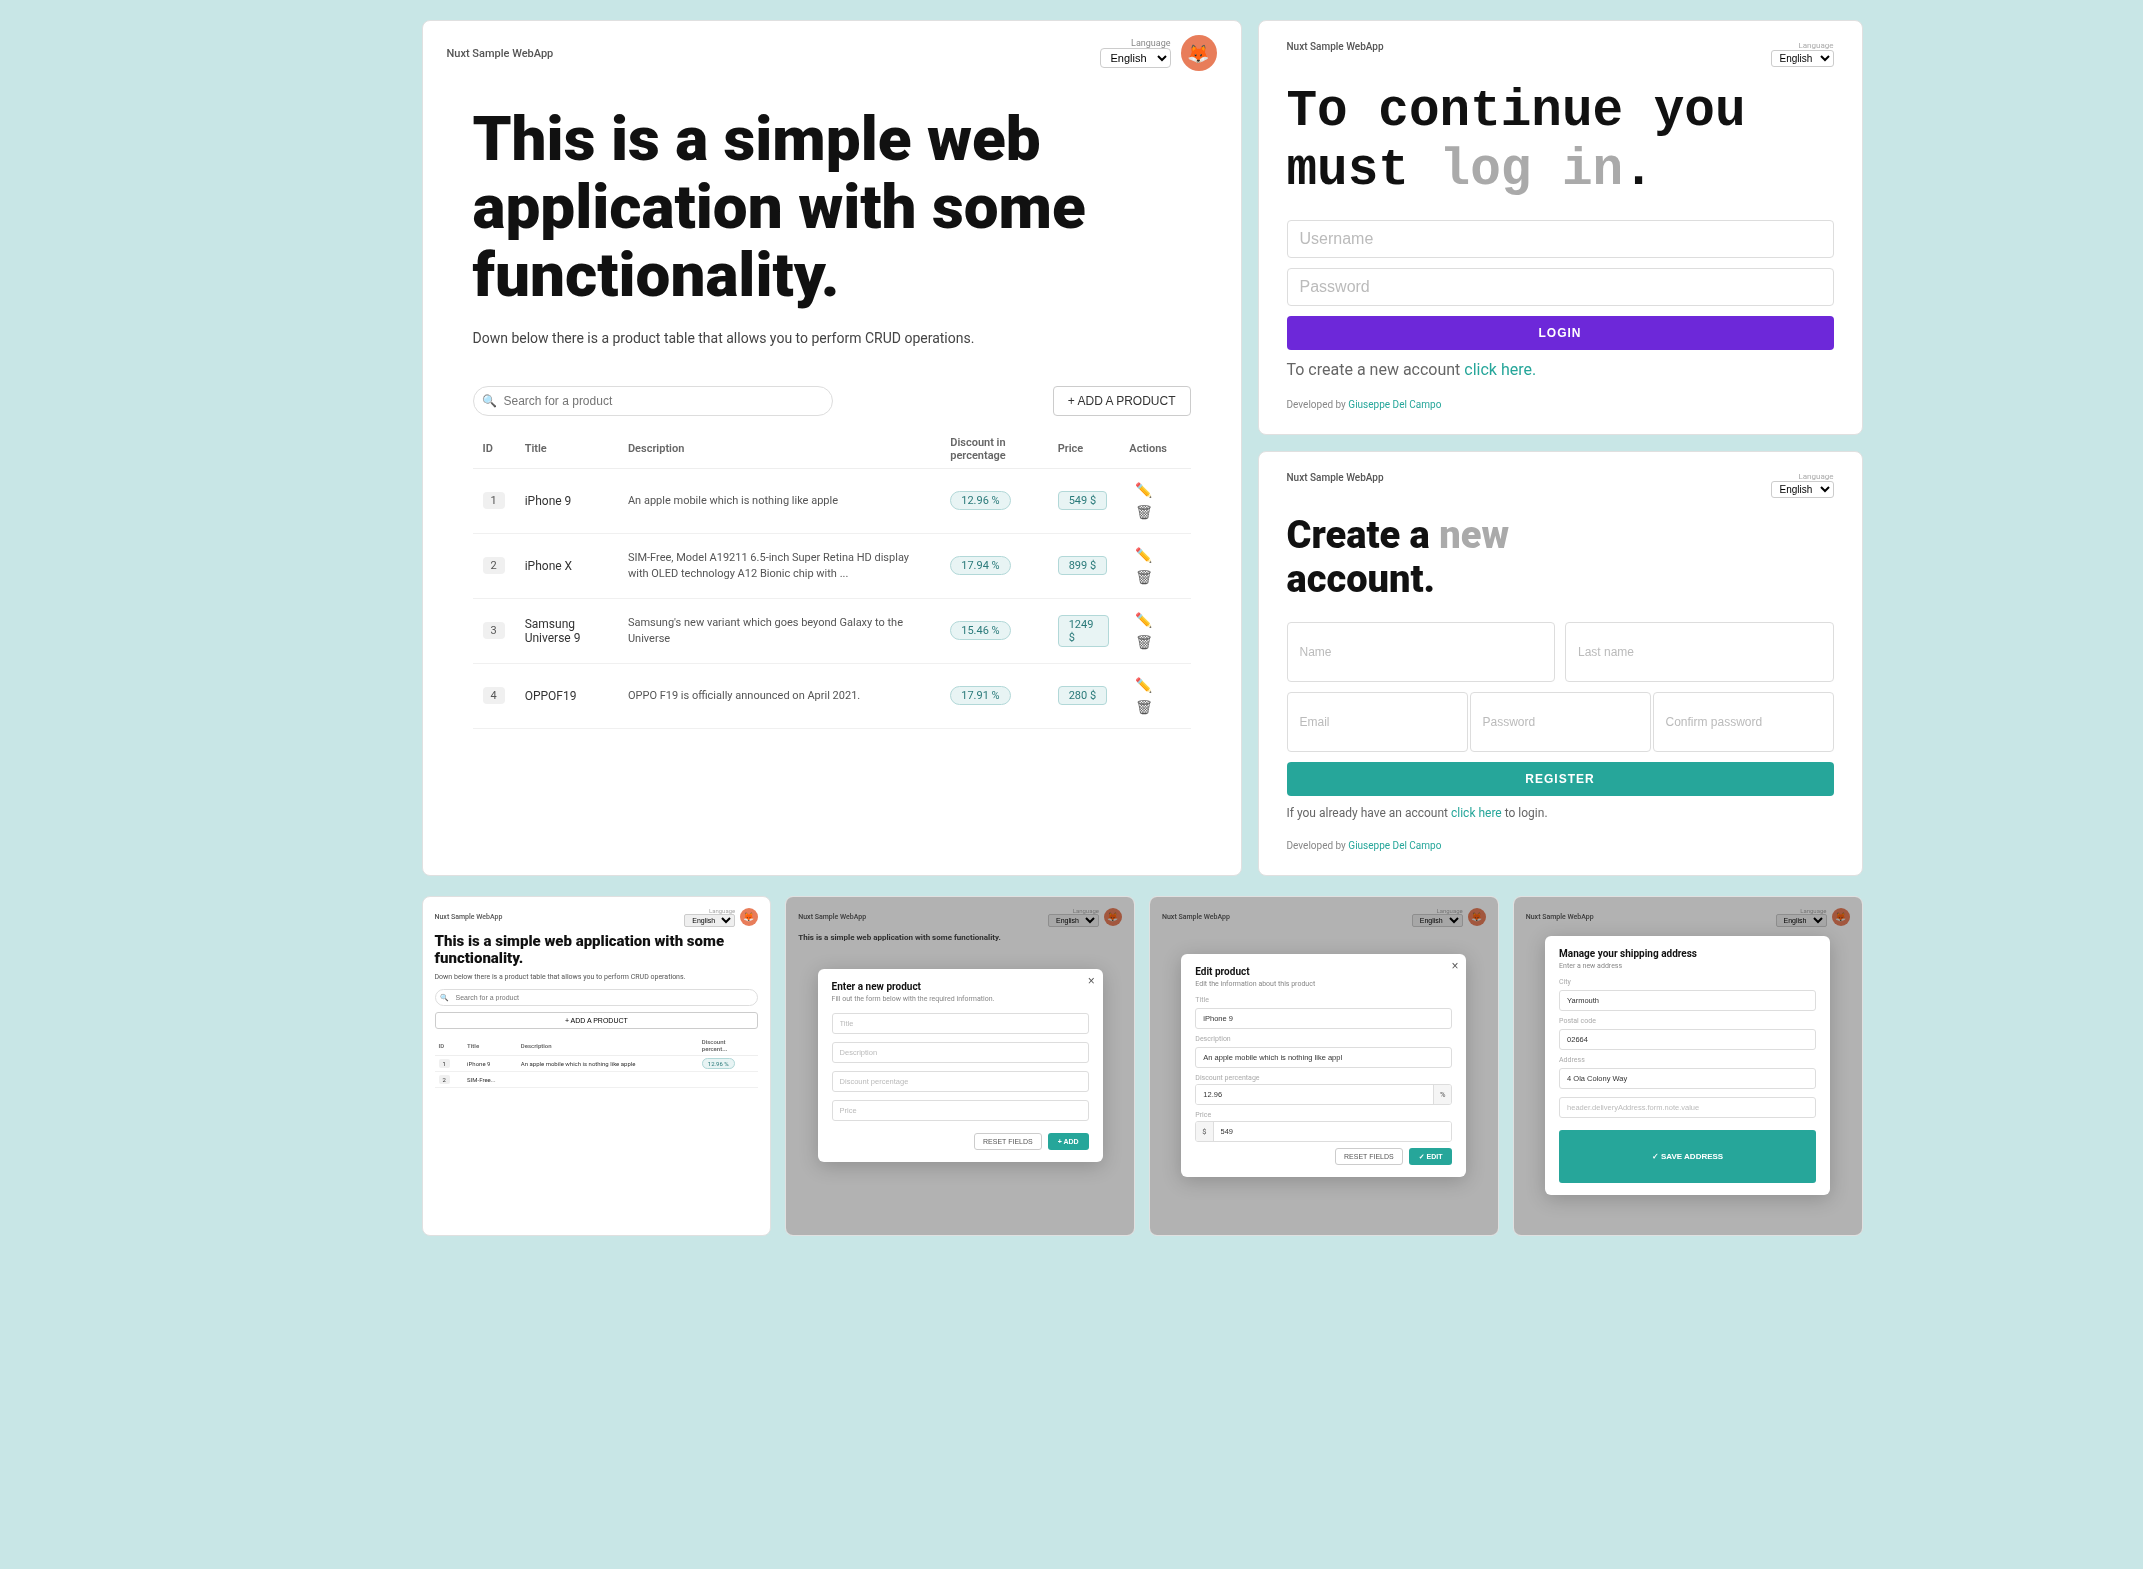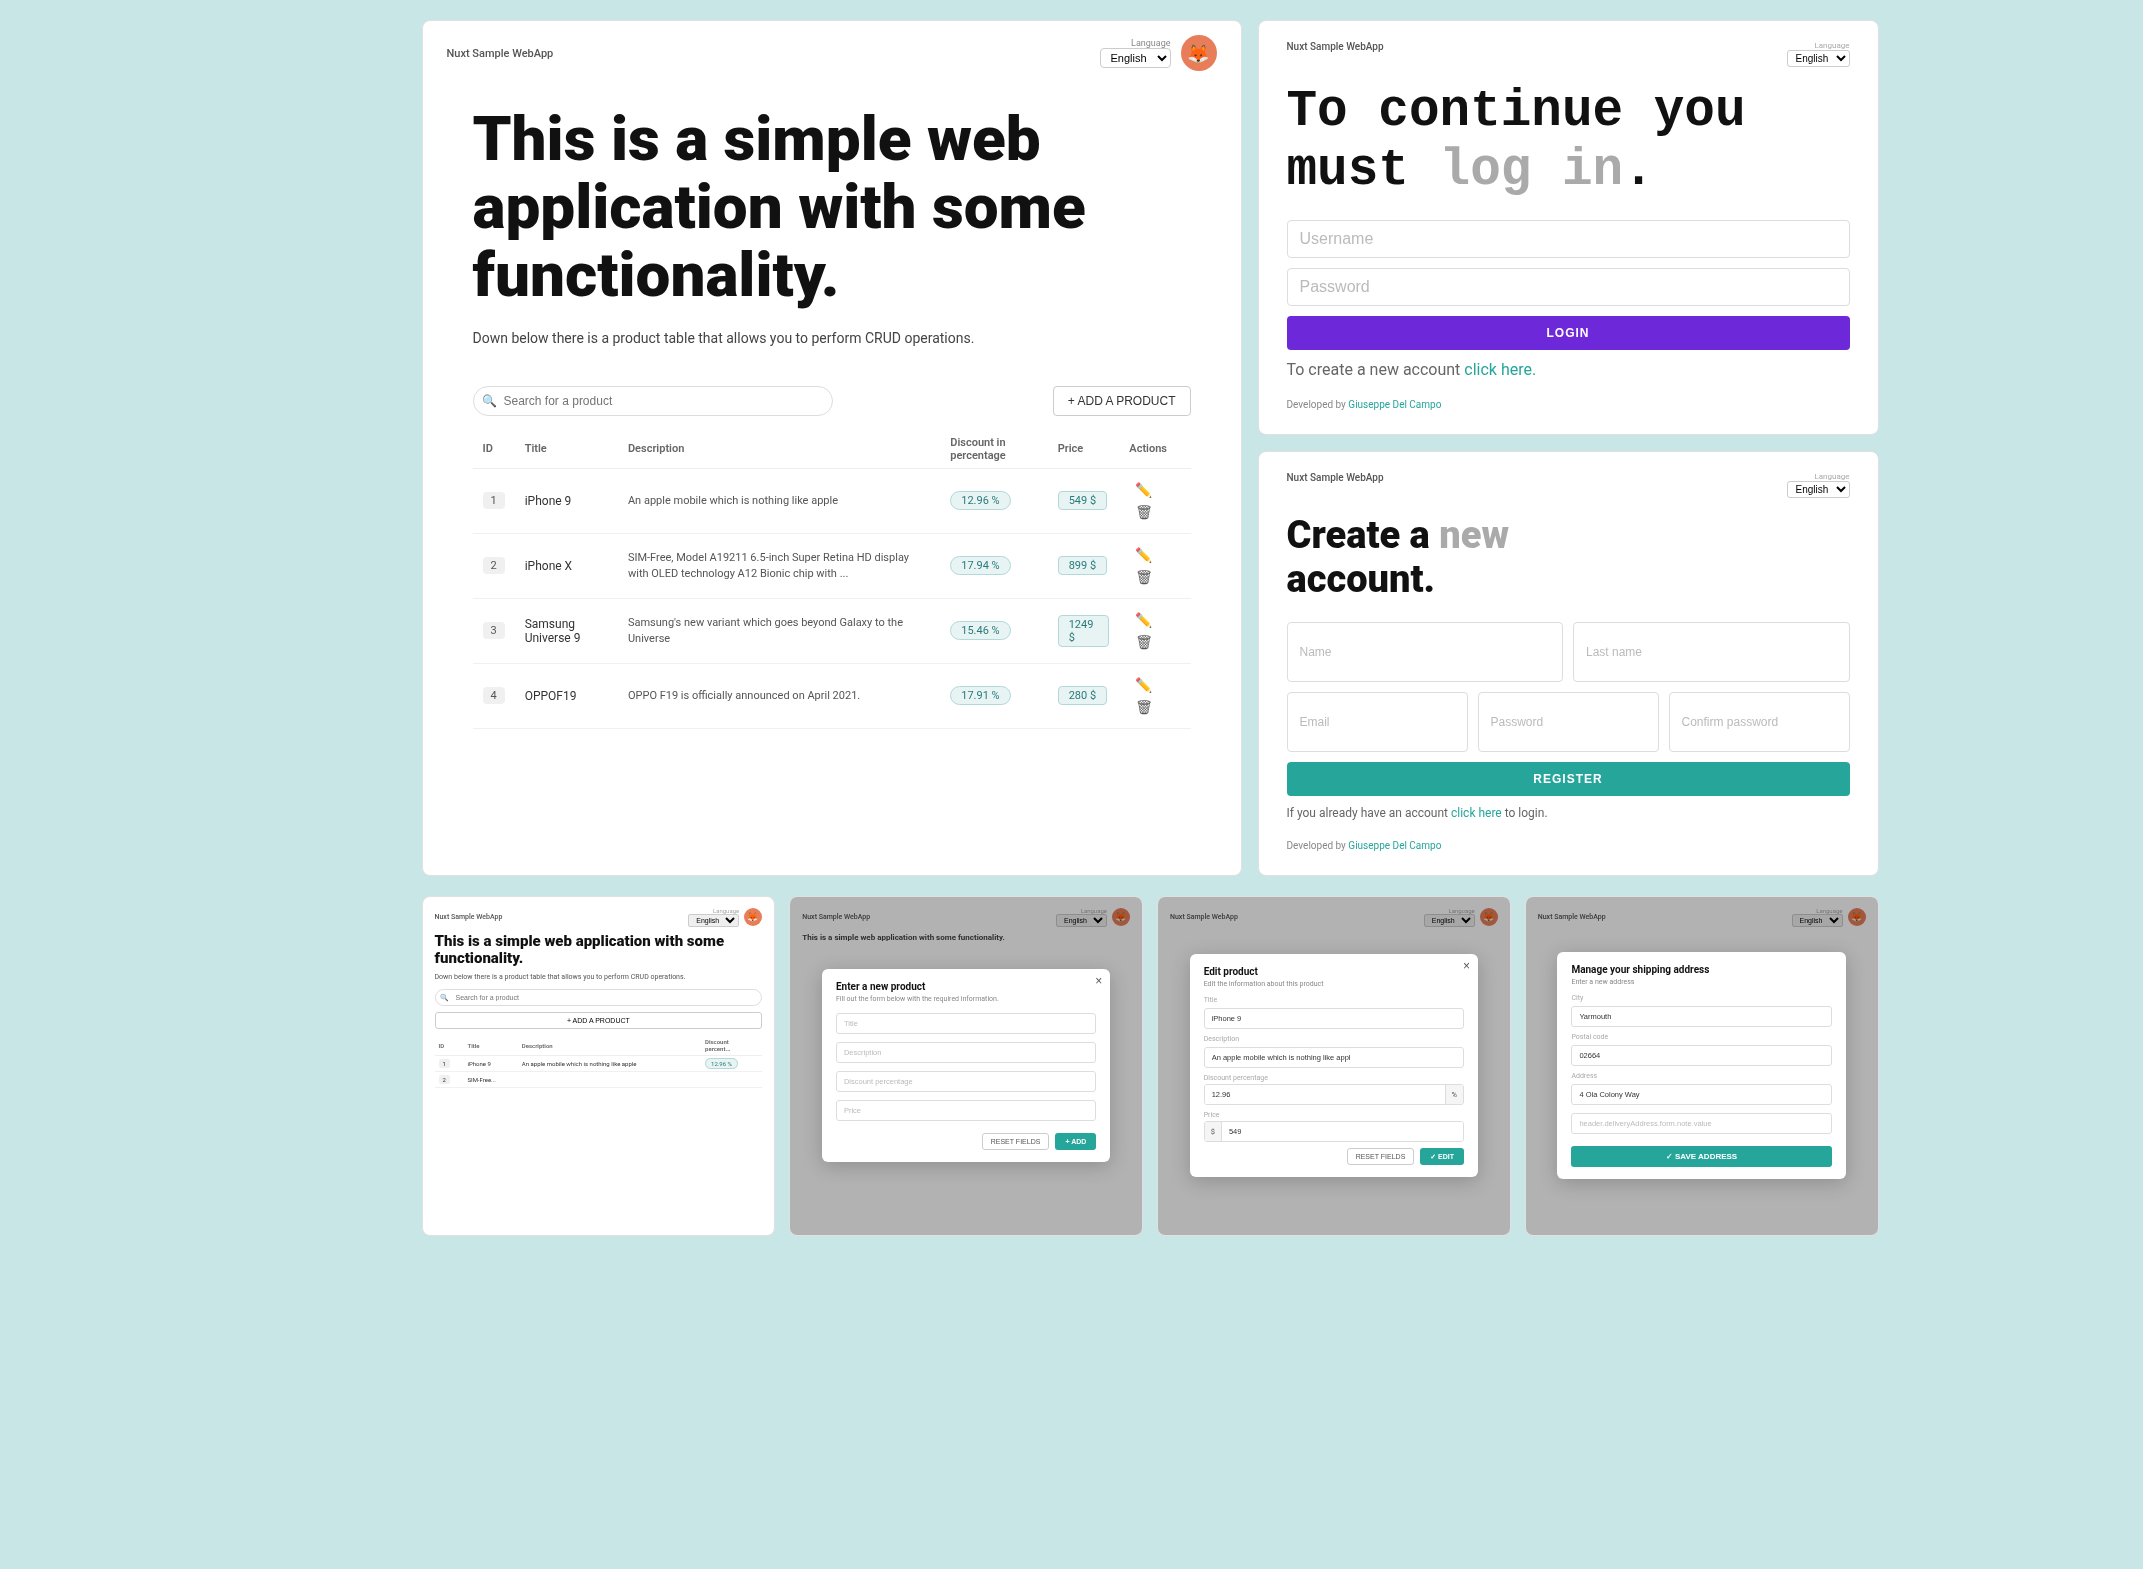--- a/index.html
+++ b/index.html
@@ -348,21 +348,21 @@
     }
 
     .register-form input::placeholder { color: #bbb; }
 
     .register-form .name-row input {
       flex: 1;
     }
 
     .register-form .three-row {
       display: flex;
-      gap: 10px;
+      gap: 2px;
       margin-bottom: 10px;
     }
 
     .register-form .three-row input {
       flex: 1;
     }
 
     .register-btn {
       width: 100%;
       background: #26a69a;
@@ -658,21 +658,21 @@
       border-left: 1px solid #ddd;
       color: #555;
     }
 
     
     .mini-modal-save-btn {
       width: 100%;
       background: #26a69a;
       border: none;
       border-radius: 3px;
-      padding: 6px;
+      padding: 22px;
       font-size: 8px;
       cursor: pointer;
       color: #fff;
       font-weight: 600;
       display: flex;
       align-items: center;
       justify-content: center;
       gap: 4px;
       margin-top: 6px;
     }

